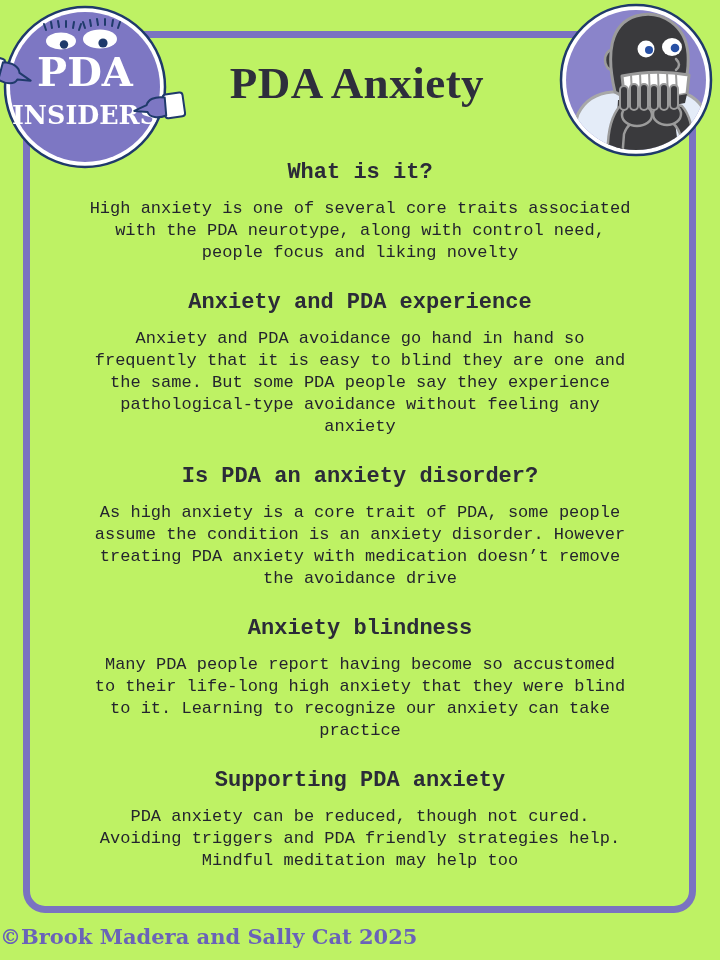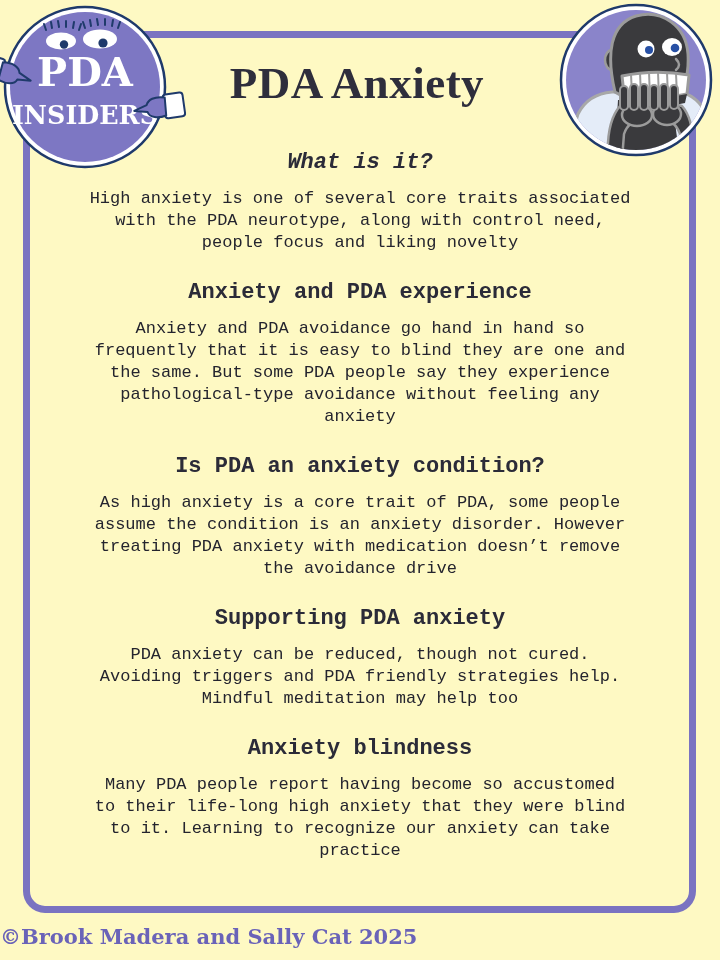--- a/index.html
+++ b/index.html
@@ -1,21 +1,21 @@
 <!DOCTYPE html>
 <html><head>
 <meta charset="utf-8">
 <style>
   * { margin: 0; padding: 0; box-sizing: border-box; }
   html, body { background: #ffffff; }
   .page {
     position: relative;
     width: 720px;
     height: 960px;
-    background: #fef9c3;
+    background: #bef264;
     overflow: hidden;
     font-family: "Liberation Mono", monospace;
   }
   .border-frame {
     position: absolute;
     left: 23px; top: 31px; right: 24px; bottom: 47px;
     border: 7px solid #7a73c1;
     border-radius: 22px;
     z-index: 1;
   }
@@ -48,21 +48,21 @@
     text-align: center;
     z-index: 2;
   }
   .section h2 {
     font-family: "Liberation Mono", monospace;
     font-weight: bold;
     font-size: 22px;
     color: #2b2b38;
     margin: 26px 0 13px 0;
   }
-  .section:first-child h2 { margin-top: 0; font-style: italic; }
+  .section:first-child h2 { margin-top: 10px; }
   .section p {
     font-family: "Liberation Mono", monospace;
     font-size: 17px;
     line-height: 22px;
     color: #24242e;
     white-space: pre-line;
     margin: 7px auto;
     max-width: 620px;
   }
   .copyright {
@@ -186,36 +186,36 @@
     </section>
     <section class="section">
       <h2>Anxiety and PDA experience</h2>
       <p>Anxiety and PDA avoidance go hand in hand so
 frequently that it is easy to blind they are one and
 the same. But some PDA people say they experience
 pathological-type avoidance without feeling any
 anxiety</p>
     </section>
     <section class="section">
-      <h2>Is PDA an anxiety condition?</h2>
+      <h2>Is PDA an anxiety disorder?</h2>
       <p>As high anxiety is a core trait of PDA, some people
 assume the condition is an anxiety disorder. However
 treating PDA anxiety with medication doesn’t remove
 the avoidance drive</p>
-    </section>
-    <section class="section">
-      <h2>Supporting PDA anxiety</h2>
-      <p>PDA anxiety can be reduced, though not cured.
-Avoiding triggers and PDA friendly strategies help.
-Mindful meditation may help too</p>
     </section>
     <section class="section">
       <h2>Anxiety blindness</h2>
       <p>Many PDA people report having become so accustomed
 to their life-long high anxiety that they were blind
 to it. Learning to recognize our anxiety can take
 practice</p>
     </section>
+    <section class="section">
+      <h2>Supporting PDA anxiety</h2>
+      <p>PDA anxiety can be reduced, though not cured.
+Avoiding triggers and PDA friendly strategies help.
+Mindful meditation may help too</p>
+    </section>
   </main>
 
   <div class="copyright">©Brook Madera and Sally Cat 2025</div>
 
 </div>
 
 </body></html>

